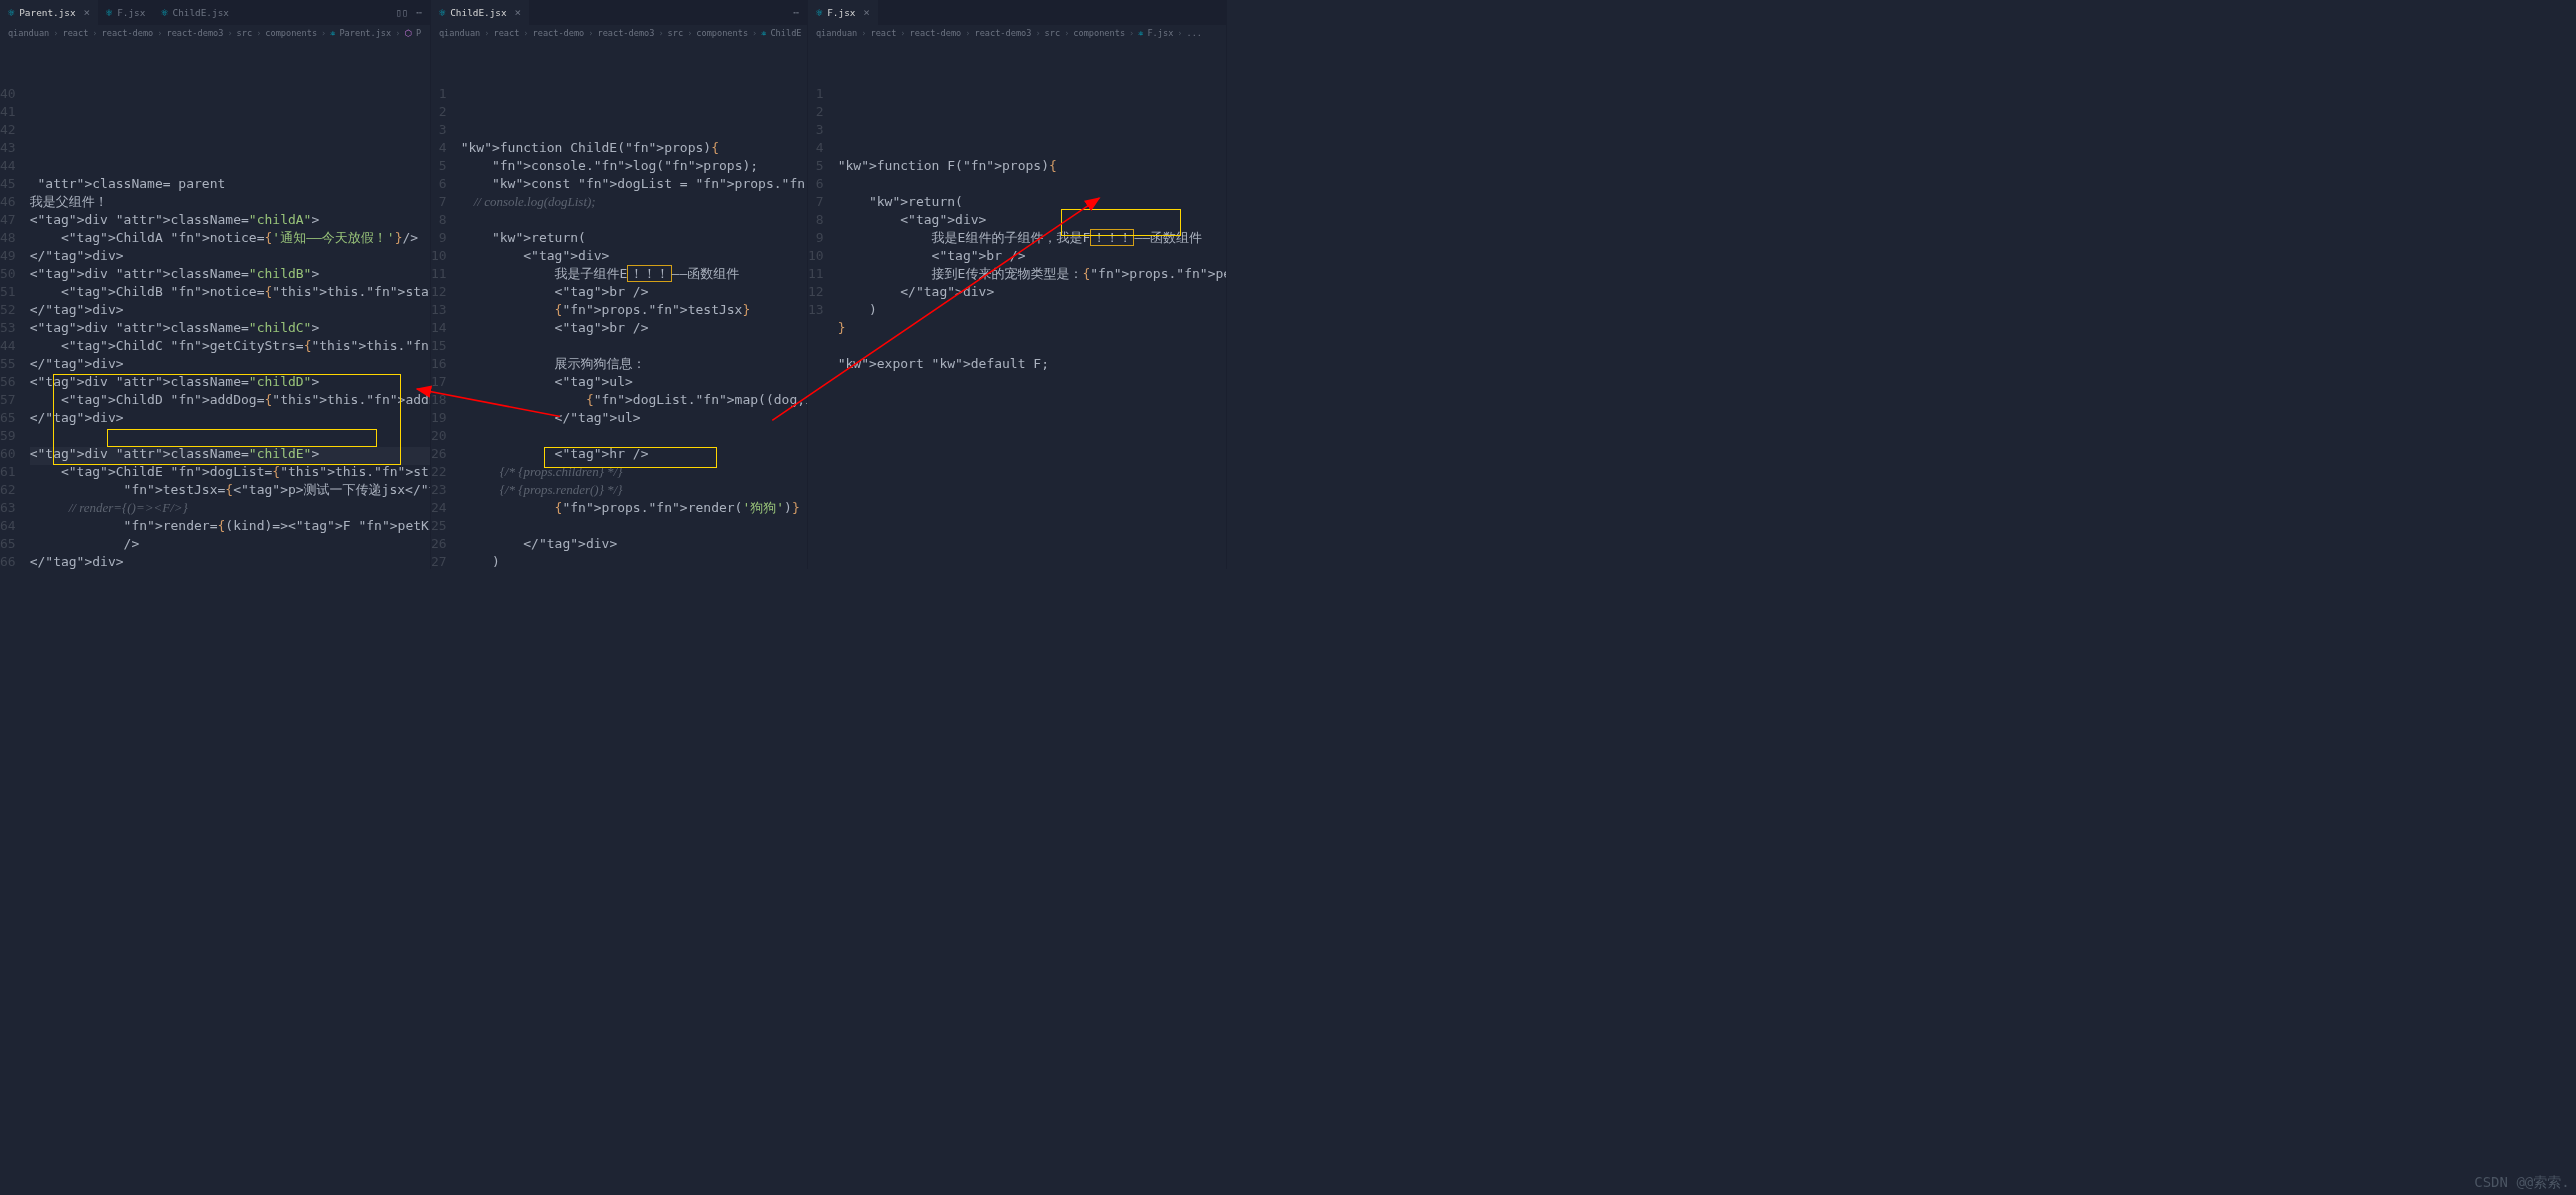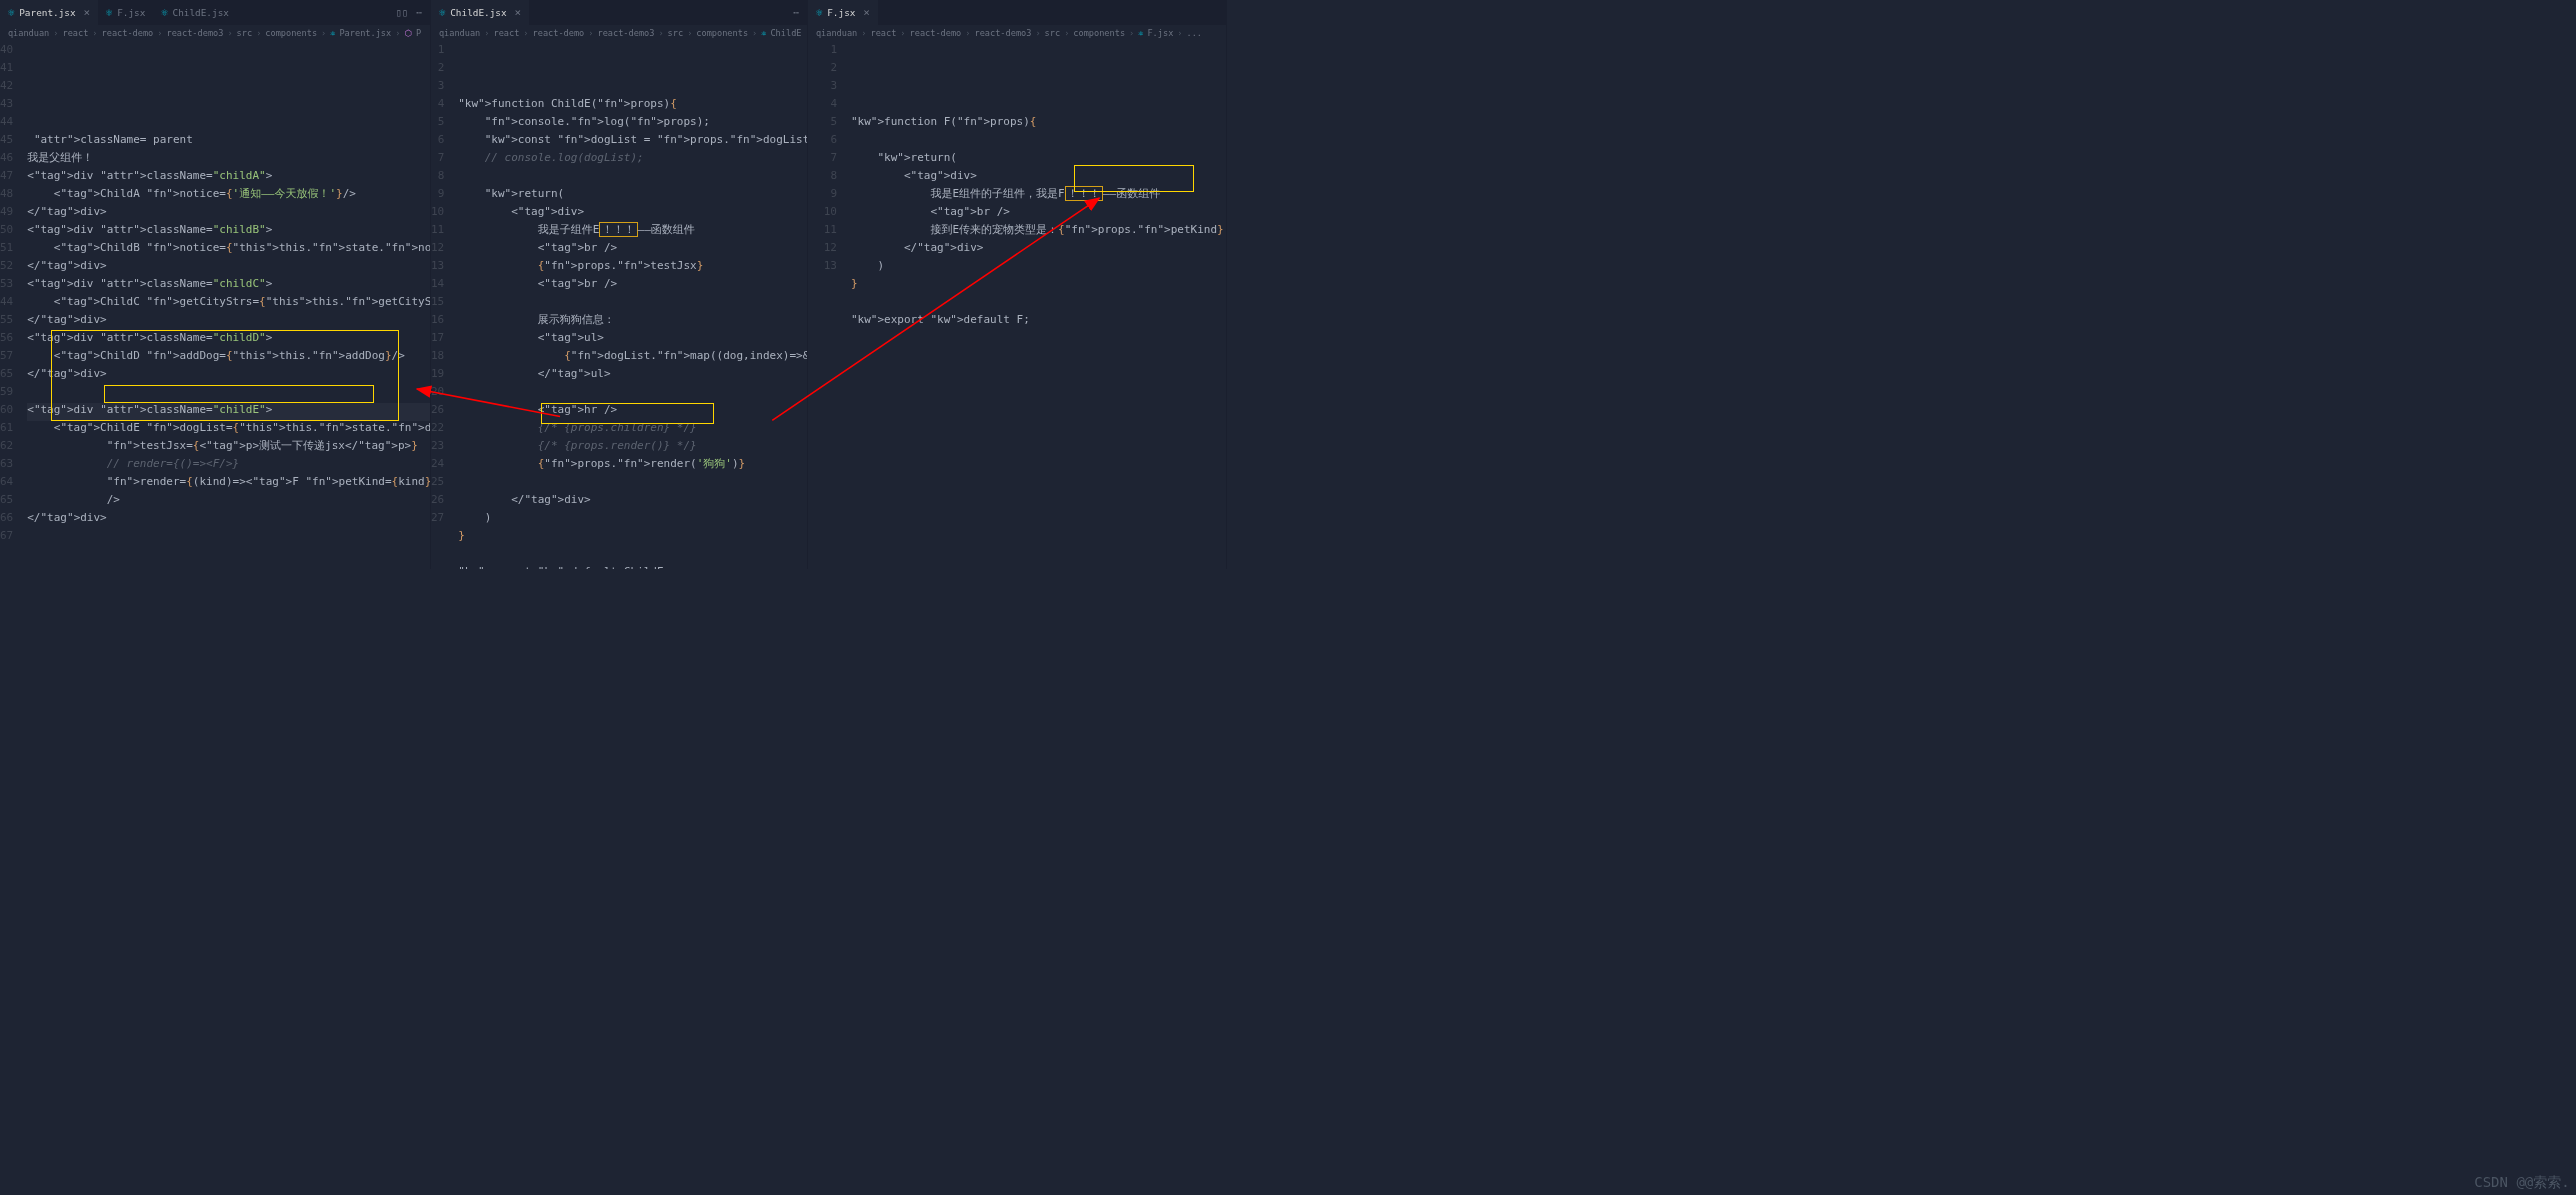--- a/index.html
+++ b/index.html
@@ -66,40 +66,41 @@
   white-space: nowrap;
   overflow: hidden;
 }
 .breadcrumb .sep { color: #4b5563; }
 .breadcrumb .file-icon { color: #00bcd4; }
 .breadcrumb .fn-icon { color: #c678dd; }
 .code-area {
   display: flex;
   flex: 1;
   overflow: hidden;
-  font-size: 11px;
+  font-size: 13px;
   line-height: 18px;
+  margin-top: 44px;
 }
 .gutter {
   width: 43px;
   text-align: right;
   padding-right: 14px;
   color: #3e4451;
   user-select: none;
 }
 .gutter .ln { height: 18px; }
 .code {
   flex: 1;
   white-space: pre;
   position: relative;
 }
 .code .line { height: 18px; }
 .str { color: #98c379; }
 .brace { color: #d19a66; }
-.comment { color: #5c6370; font-style: italic; }
+.comment { color: #5c6370; font-style: italic; font-family: Liberation Serif, serif; }
 
 .highlight-box {
   position: absolute;
   border: 1.6px solid #ffd700;
   pointer-events: none;
   z-index: 5;
 }
 .highlight-inline {
   border: 1.6px solid #d4a017;
   padding: 0 1.6px;

